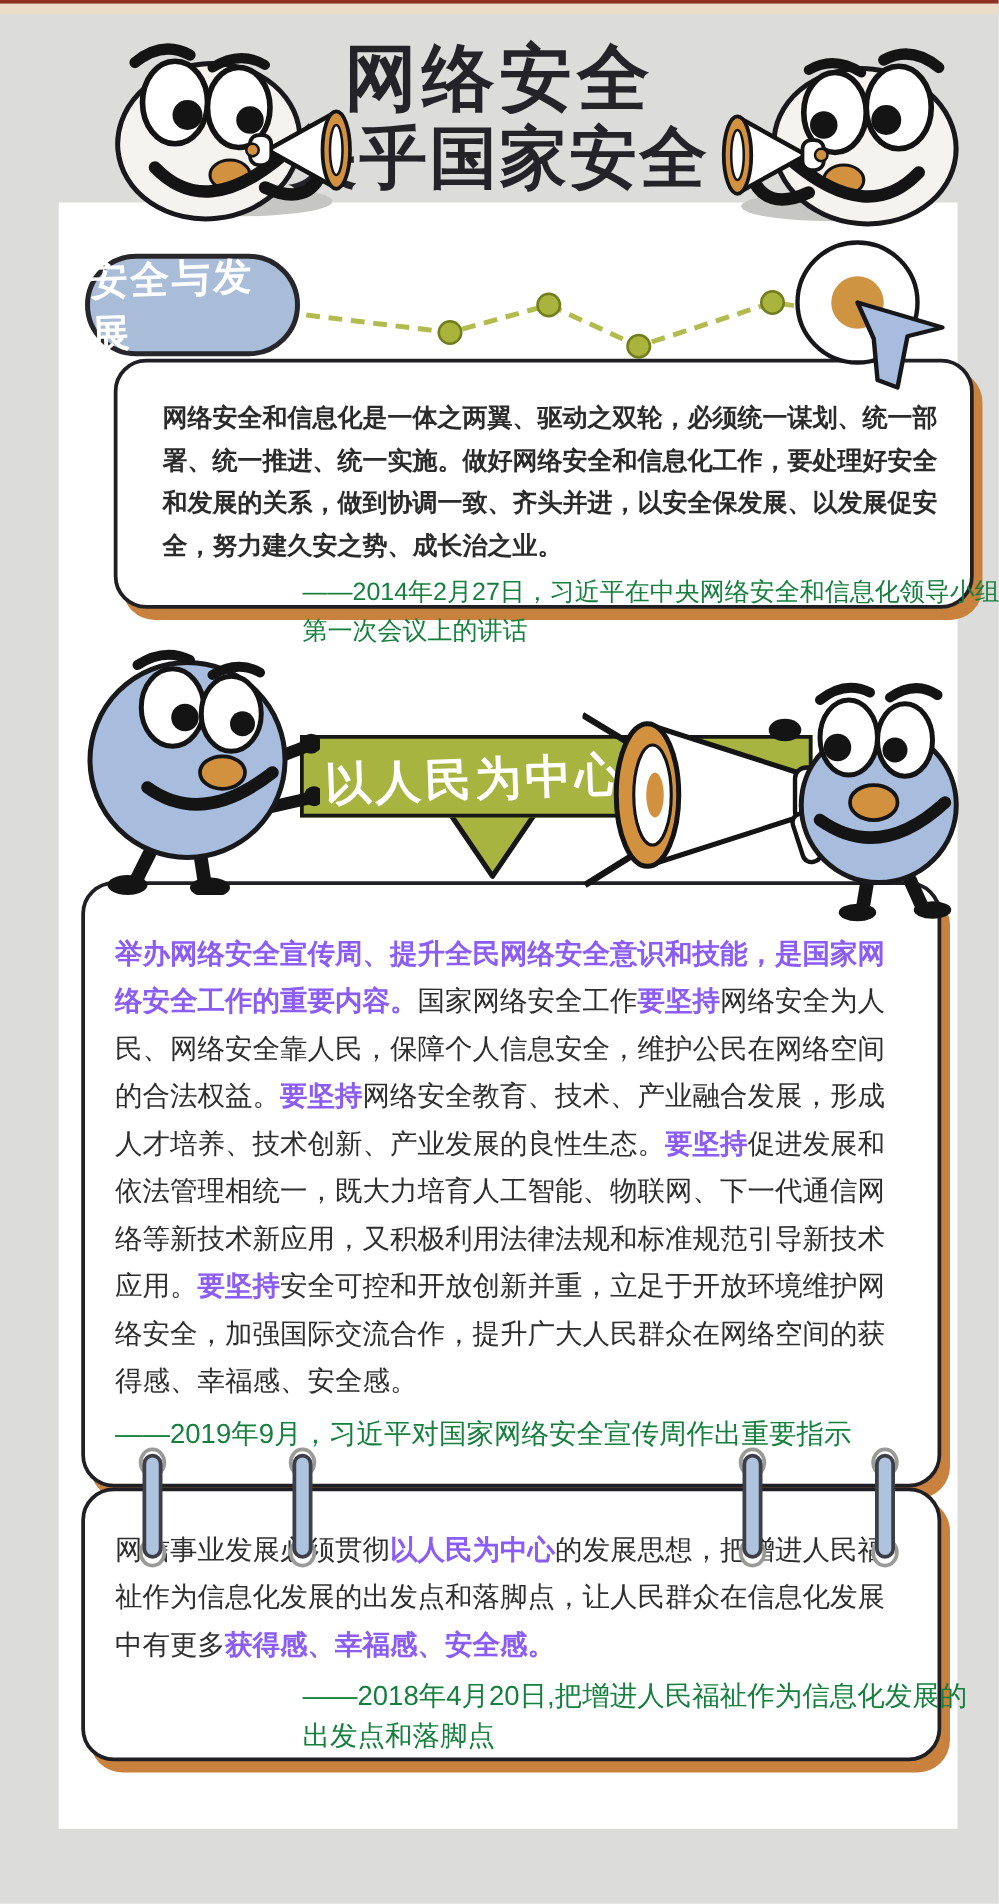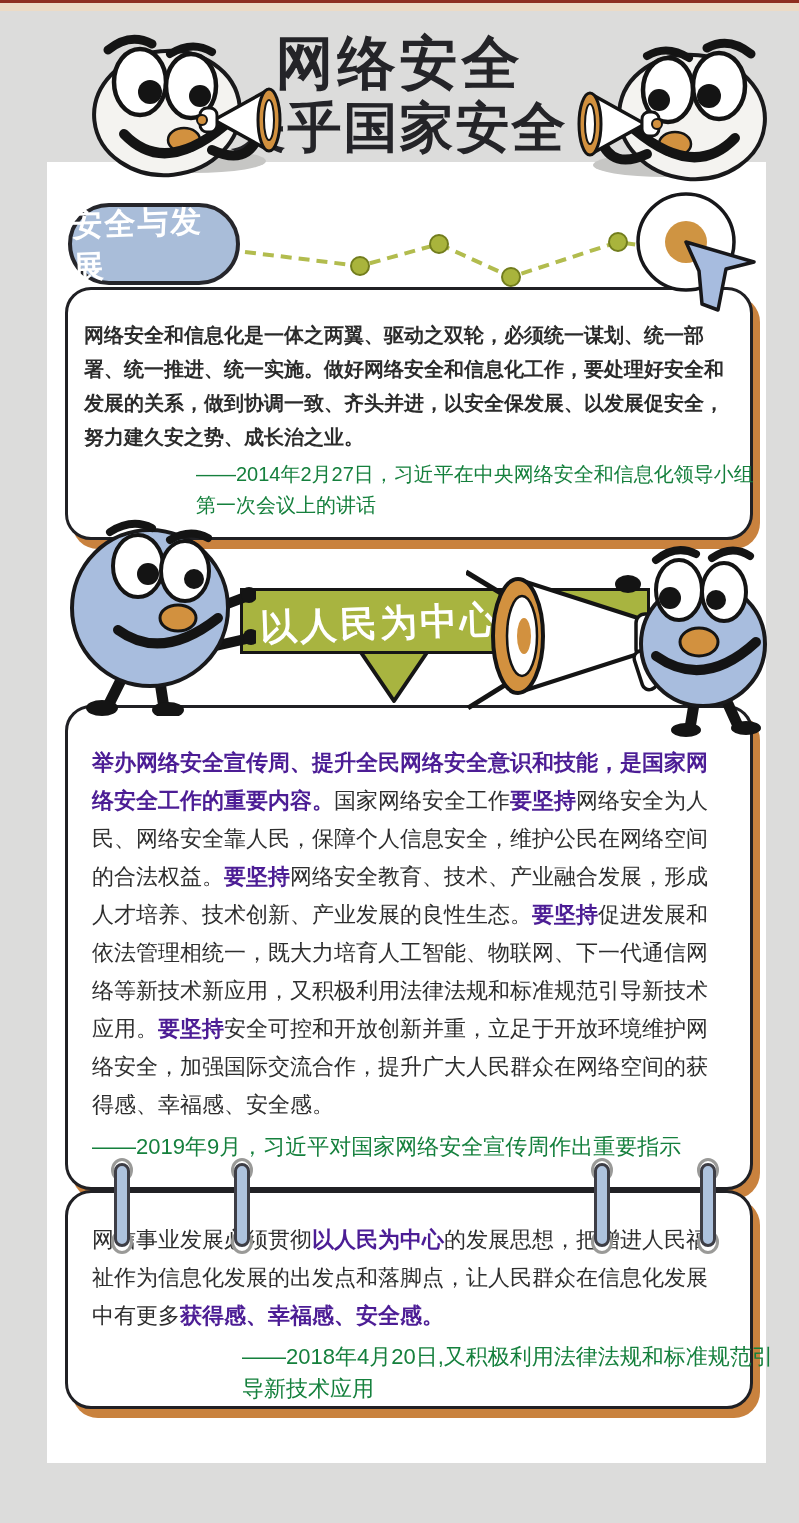--- a/index.html
+++ b/index.html
@@ -26,27 +26,27 @@
     display:flex;align-items:center;justify-content:center;z-index:4;box-sizing:border-box;
   }
   .badge span{color:#ffffff;font-size:31px;font-weight:800;letter-spacing:2px;transform:rotate(-2deg);}
 
   
   .qbox{
     position:absolute;left:65px;width:688px;background:#ffffff;
     border:3px solid #202024;border-radius:26px;
     box-shadow:7px 9px 0 #c9823e;z-index:2;box-sizing:border-box;
   }
-  .qbox1{top:287px;height:253px;padding:28px 20px 0 16px;}
+  .qbox1{top:287px;height:200px;padding:28px 20px 0 36px;margin-left:26px;}
   .qbox2{top:705px;height:485px;padding:36px 22px 0 24px;}
   .qbox3{top:1190px;height:219px;padding:28px 22px 12px 24px;}
   .quote1{font-size:20px;line-height:34px;font-weight:600;color:#2b2b2b;margin:0;}
   .quote2{font-size:22px;line-height:38px;font-weight:400;color:#2e2e2e;margin:0;}
   .quote3{font-size:22px;line-height:38px;font-weight:400;color:#2e2e2e;margin:0;}
-  .seg.bold{font-weight:800;color:#4c1d95;text-align:center;}
+  .seg.bold{font-weight:800;color:#8b5cf6;text-align:center;}
   .attr{color:#15803d;}
   .attr1{font-size:20px;line-height:31px;margin:5px 0 0 112px;width:560px;}
   .attr2{font-size:22px;line-height:34px;margin:6px 2px 0 0;text-align:left;}
   .attr3{font-size:22px;line-height:32px;margin:6px 0 0 150px;width:545px;}
 
   
   .banner{
     position:absolute;left:240px;top:588px;width:410px;height:66px;
     background:#a8b440;border:3px solid #161616;z-index:4;box-sizing:border-box;
   }
@@ -217,15 +217,15 @@
   <div class="hole" style="left:591px;top:1230px;"></div>
   <div class="hole" style="left:697px;top:1230px;"></div>
 
   <div class="ringbar" style="left:114px;top:1163px;"></div>
   <div class="ringbar" style="left:234px;top:1163px;"></div>
   <div class="ringbar" style="left:594px;top:1163px;"></div>
   <div class="ringbar" style="left:700px;top:1163px;"></div>
 
   <div class="qbox qbox3">
     <p class="quote3"><span class="seg">网信事业发展必须贯彻</span><span class="seg bold">以人民为中心</span><span class="seg">的发展思想，把增进人民福祉作为信息化发展的出发点和落脚点，让人民群众在信息化发展中有更多</span><span class="seg bold">获得感、幸福感、安全感。</span></p>
-    <div class="attr attr3">——2018年4月20日,又积极利用法律法规和标准规范引导新技术应用</div>
+    <div class="attr attr3">——2018年4月20日,把增进人民福祉作为信息化发展的出发点和落脚点</div>
   </div>
 </div>
 
 </body></html>

